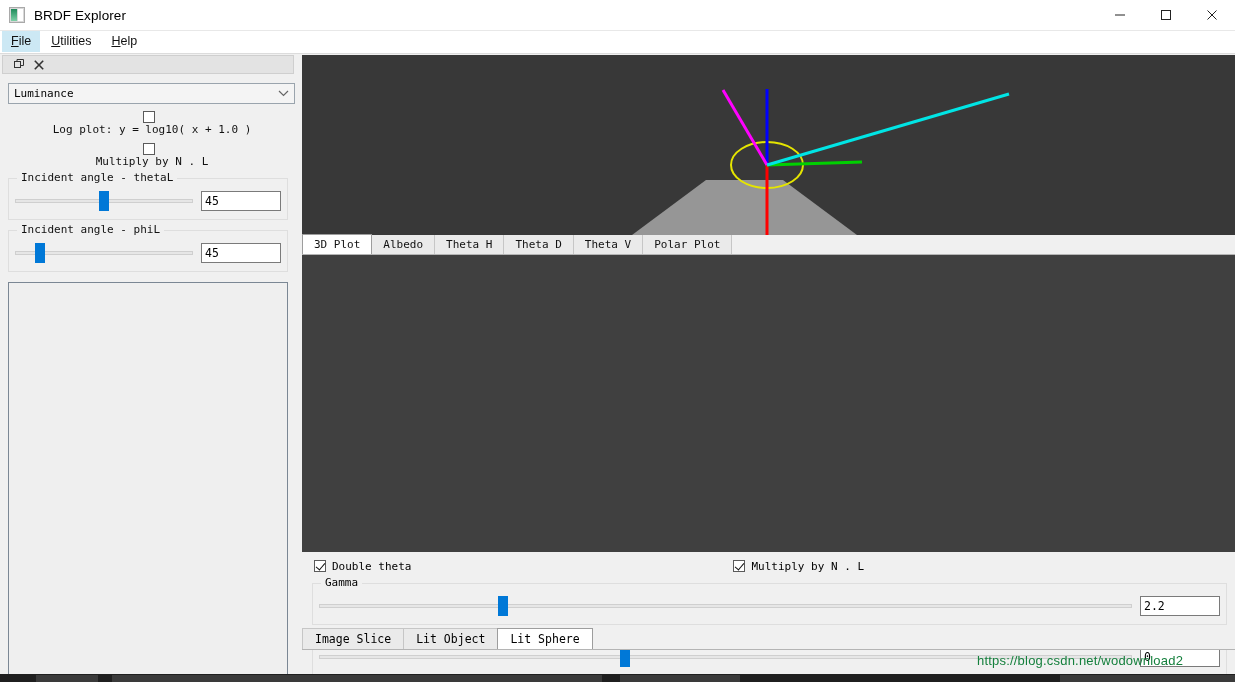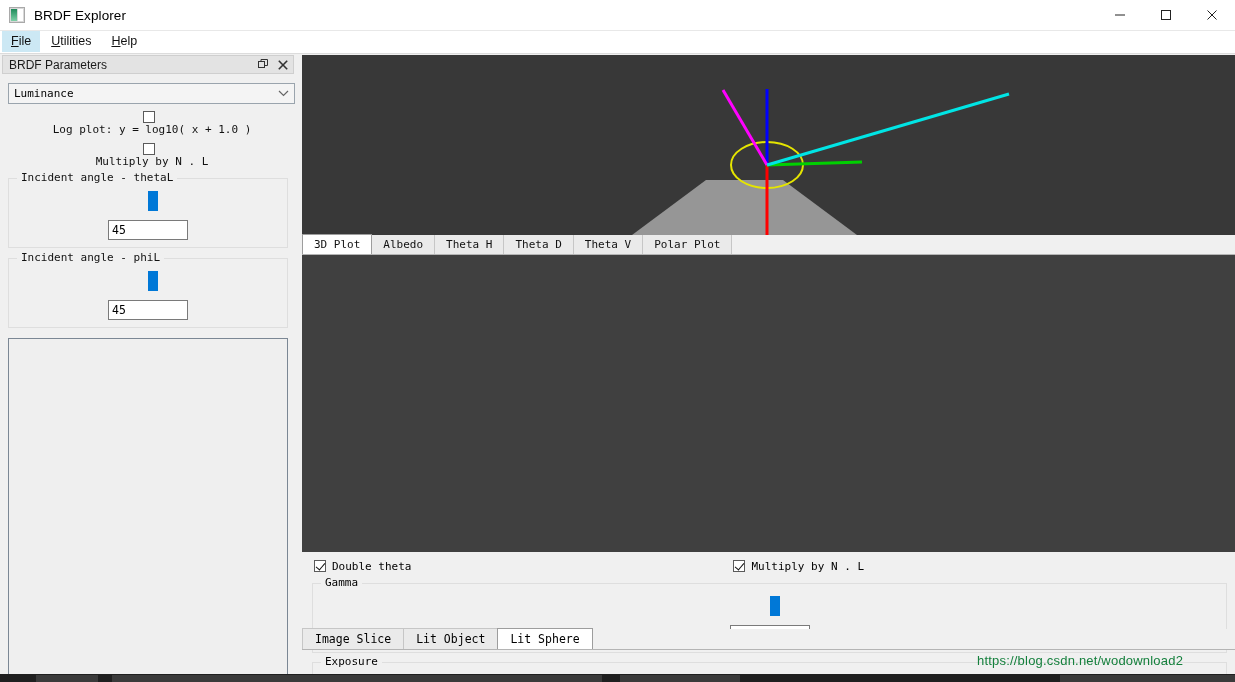--- a/index.html
+++ b/index.html
@@ -137,21 +137,21 @@
     border: 1px solid #dedede;
     padding: 11px 6px 7px 6px;
   }
   .groupbox > .glabel {
     position: absolute; top: -8px; left: 8px;
     background: #f0f0f0;
     padding: 0 4px;
     font-family: "DejaVu Sans Mono", monospace;
     font-size: 11px; color: #111;
   }
-  .sliderrow { display: flex; align-items: center; gap: 8px; flex-direction: column; }
+  .sliderrow { display: flex; align-items: center; gap: 8px; }
   .slider {
     position: relative;
     flex: 1 1 auto;
     height: 22px;
   }
   .slider .track {
     position: absolute; left: 0; right: 0; top: 9px;
     height: 4px;
     background: #e6e6e6;
     border: 1px solid #cfcfcf;
@@ -324,21 +324,20 @@
 
   <div class="menubar">
     <div class="menu-item hot"><u>F</u>ile</div>
     <div class="menu-item"><u>U</u>tilities</div>
     <div class="menu-item"><u>H</u>elp</div>
   </div>
 
   <div class="leftpanel">
 
     <div class="panel-title">
-      <div class="ptxt">BRDF Parameters</div>
       <div class="picon">
         <svg width="11" height="11" viewBox="0 0 11 11">
           <rect x="0.5" y="2.5" width="6" height="6" fill="none" stroke="#333" stroke-width="1"></rect>
           <polyline points="3,2.5 3,0.5 9.5,0.5 9.5,6.5 7,6.5" fill="none" stroke="#333" stroke-width="1"></polyline>
         </svg>
       </div>
       <div class="picon">
         <svg width="10" height="10" viewBox="0 0 10 10">
           <line x1="0.8" y1="0.8" x2="9.2" y2="9.2" stroke="#333" stroke-width="1.6"></line>
           <line x1="9.2" y1="0.8" x2="0.8" y2="9.2" stroke="#333" stroke-width="1.6"></line>

